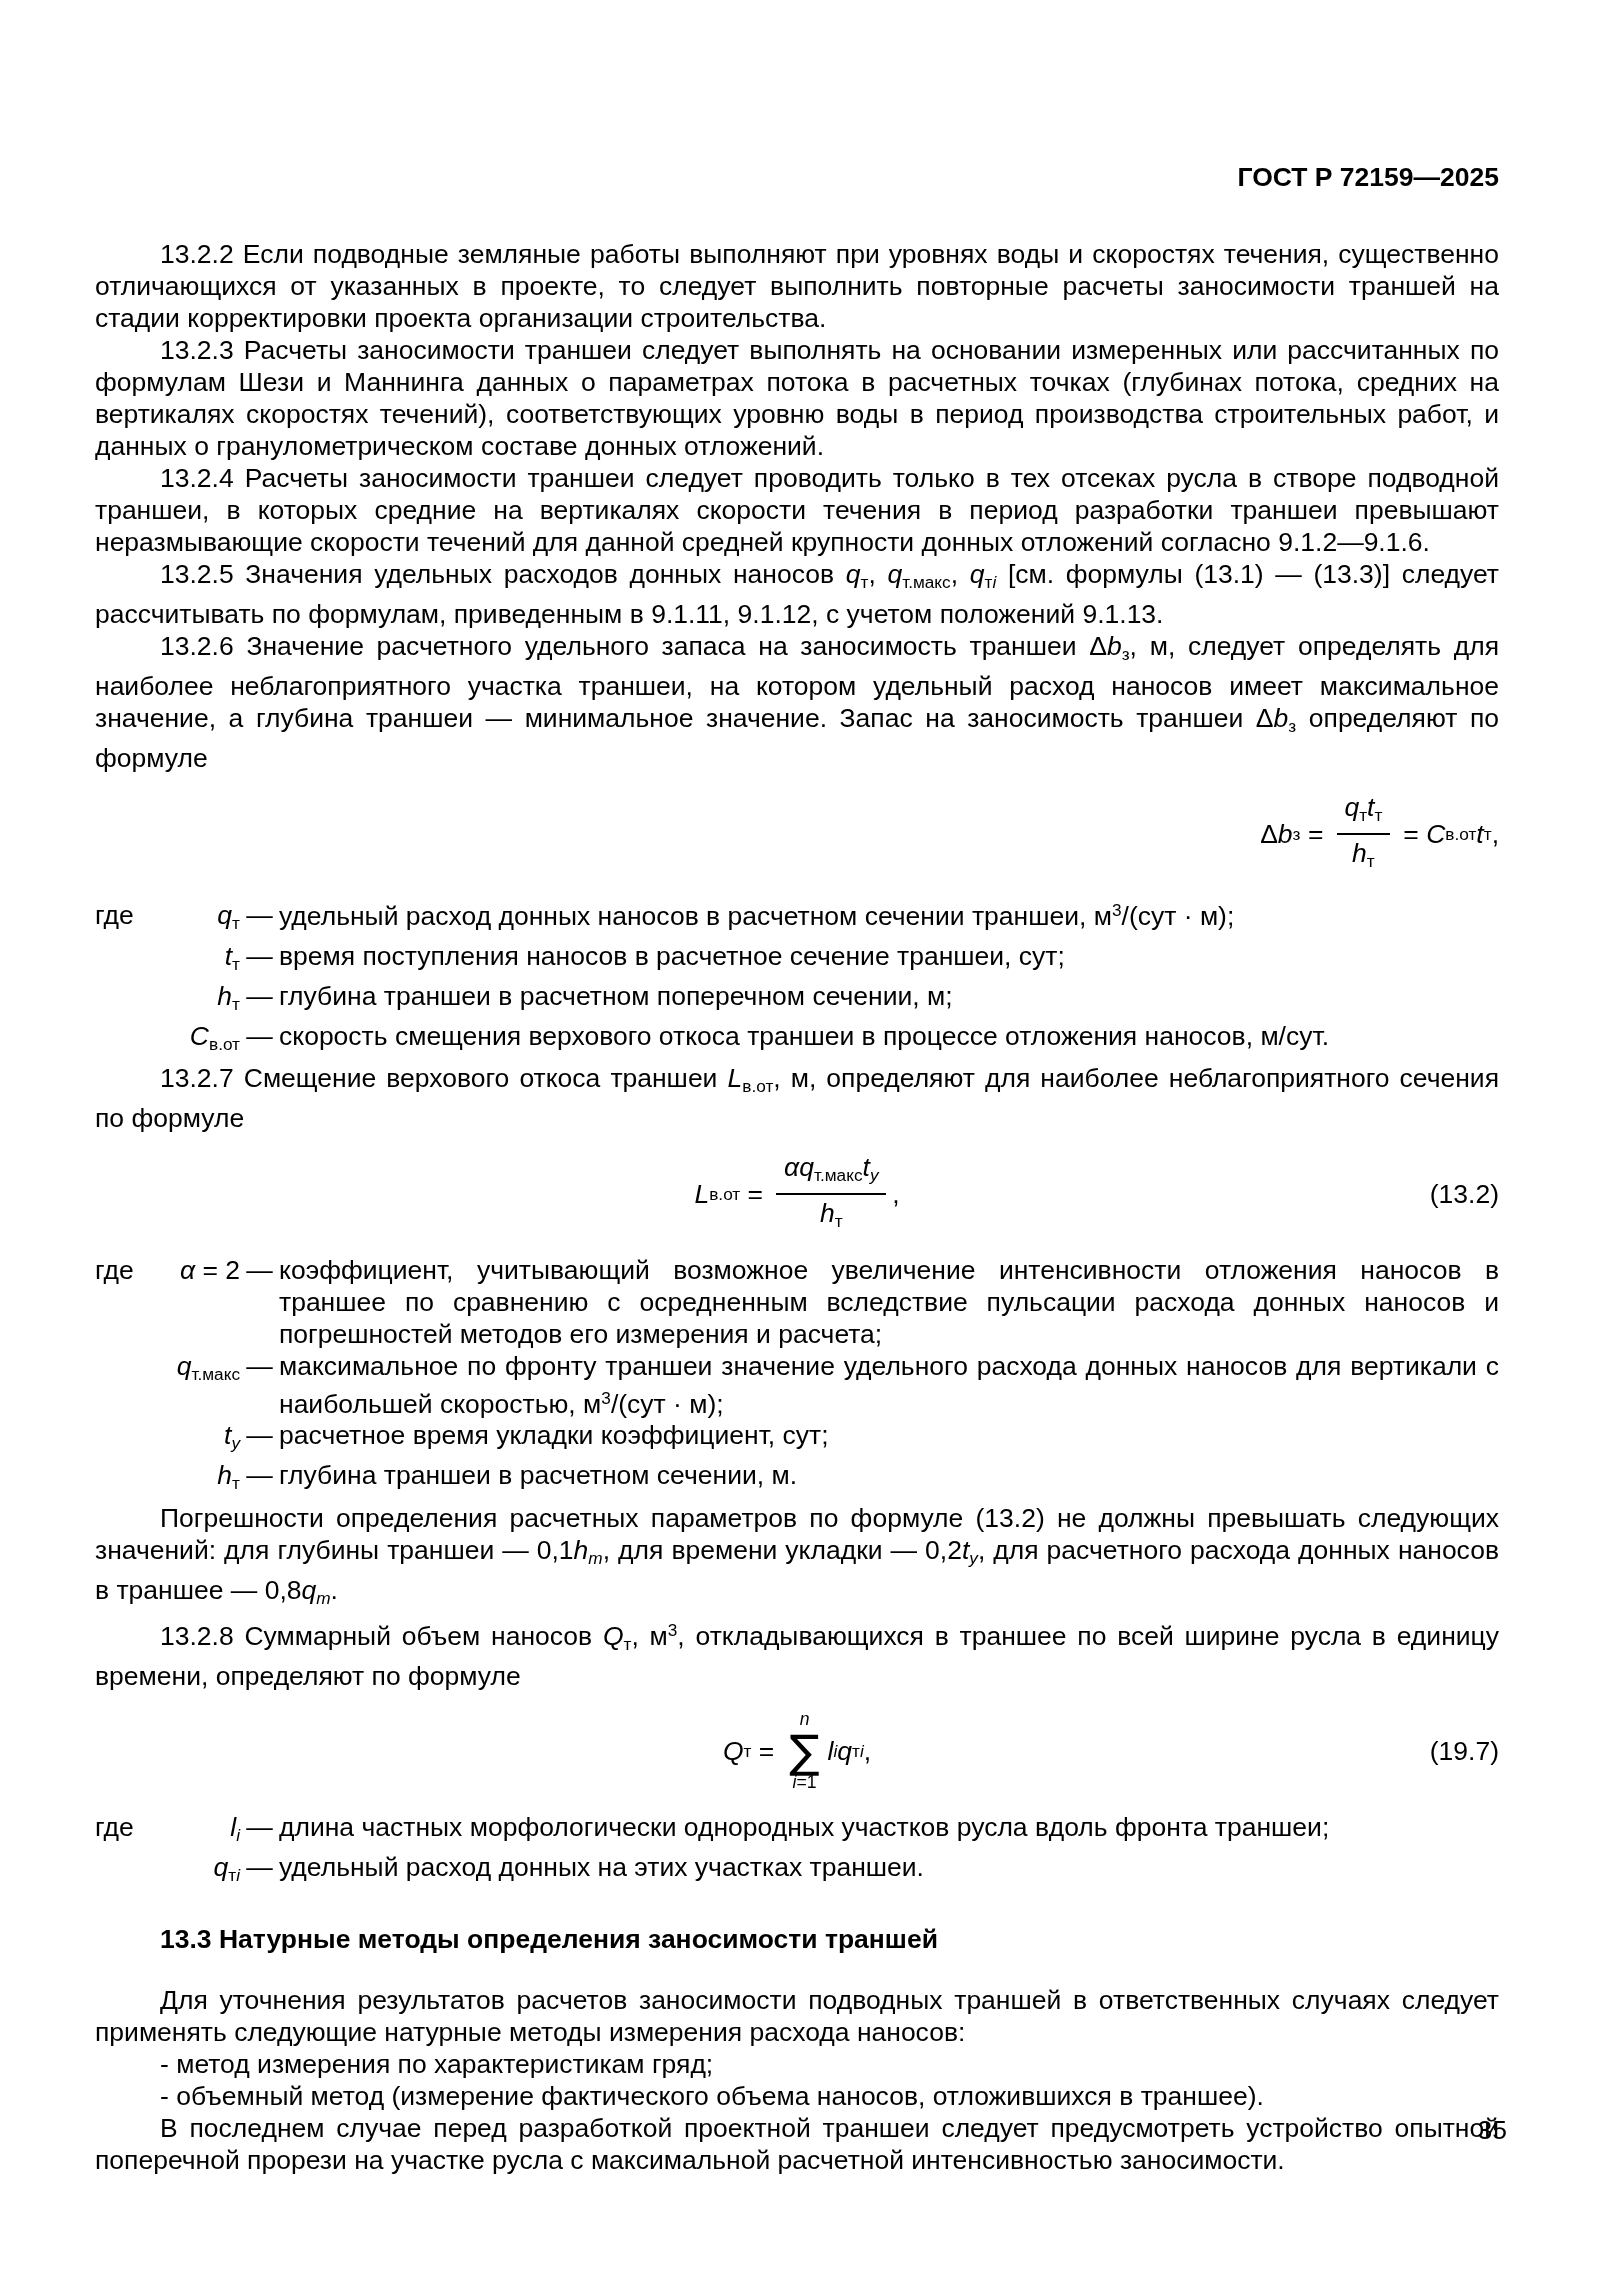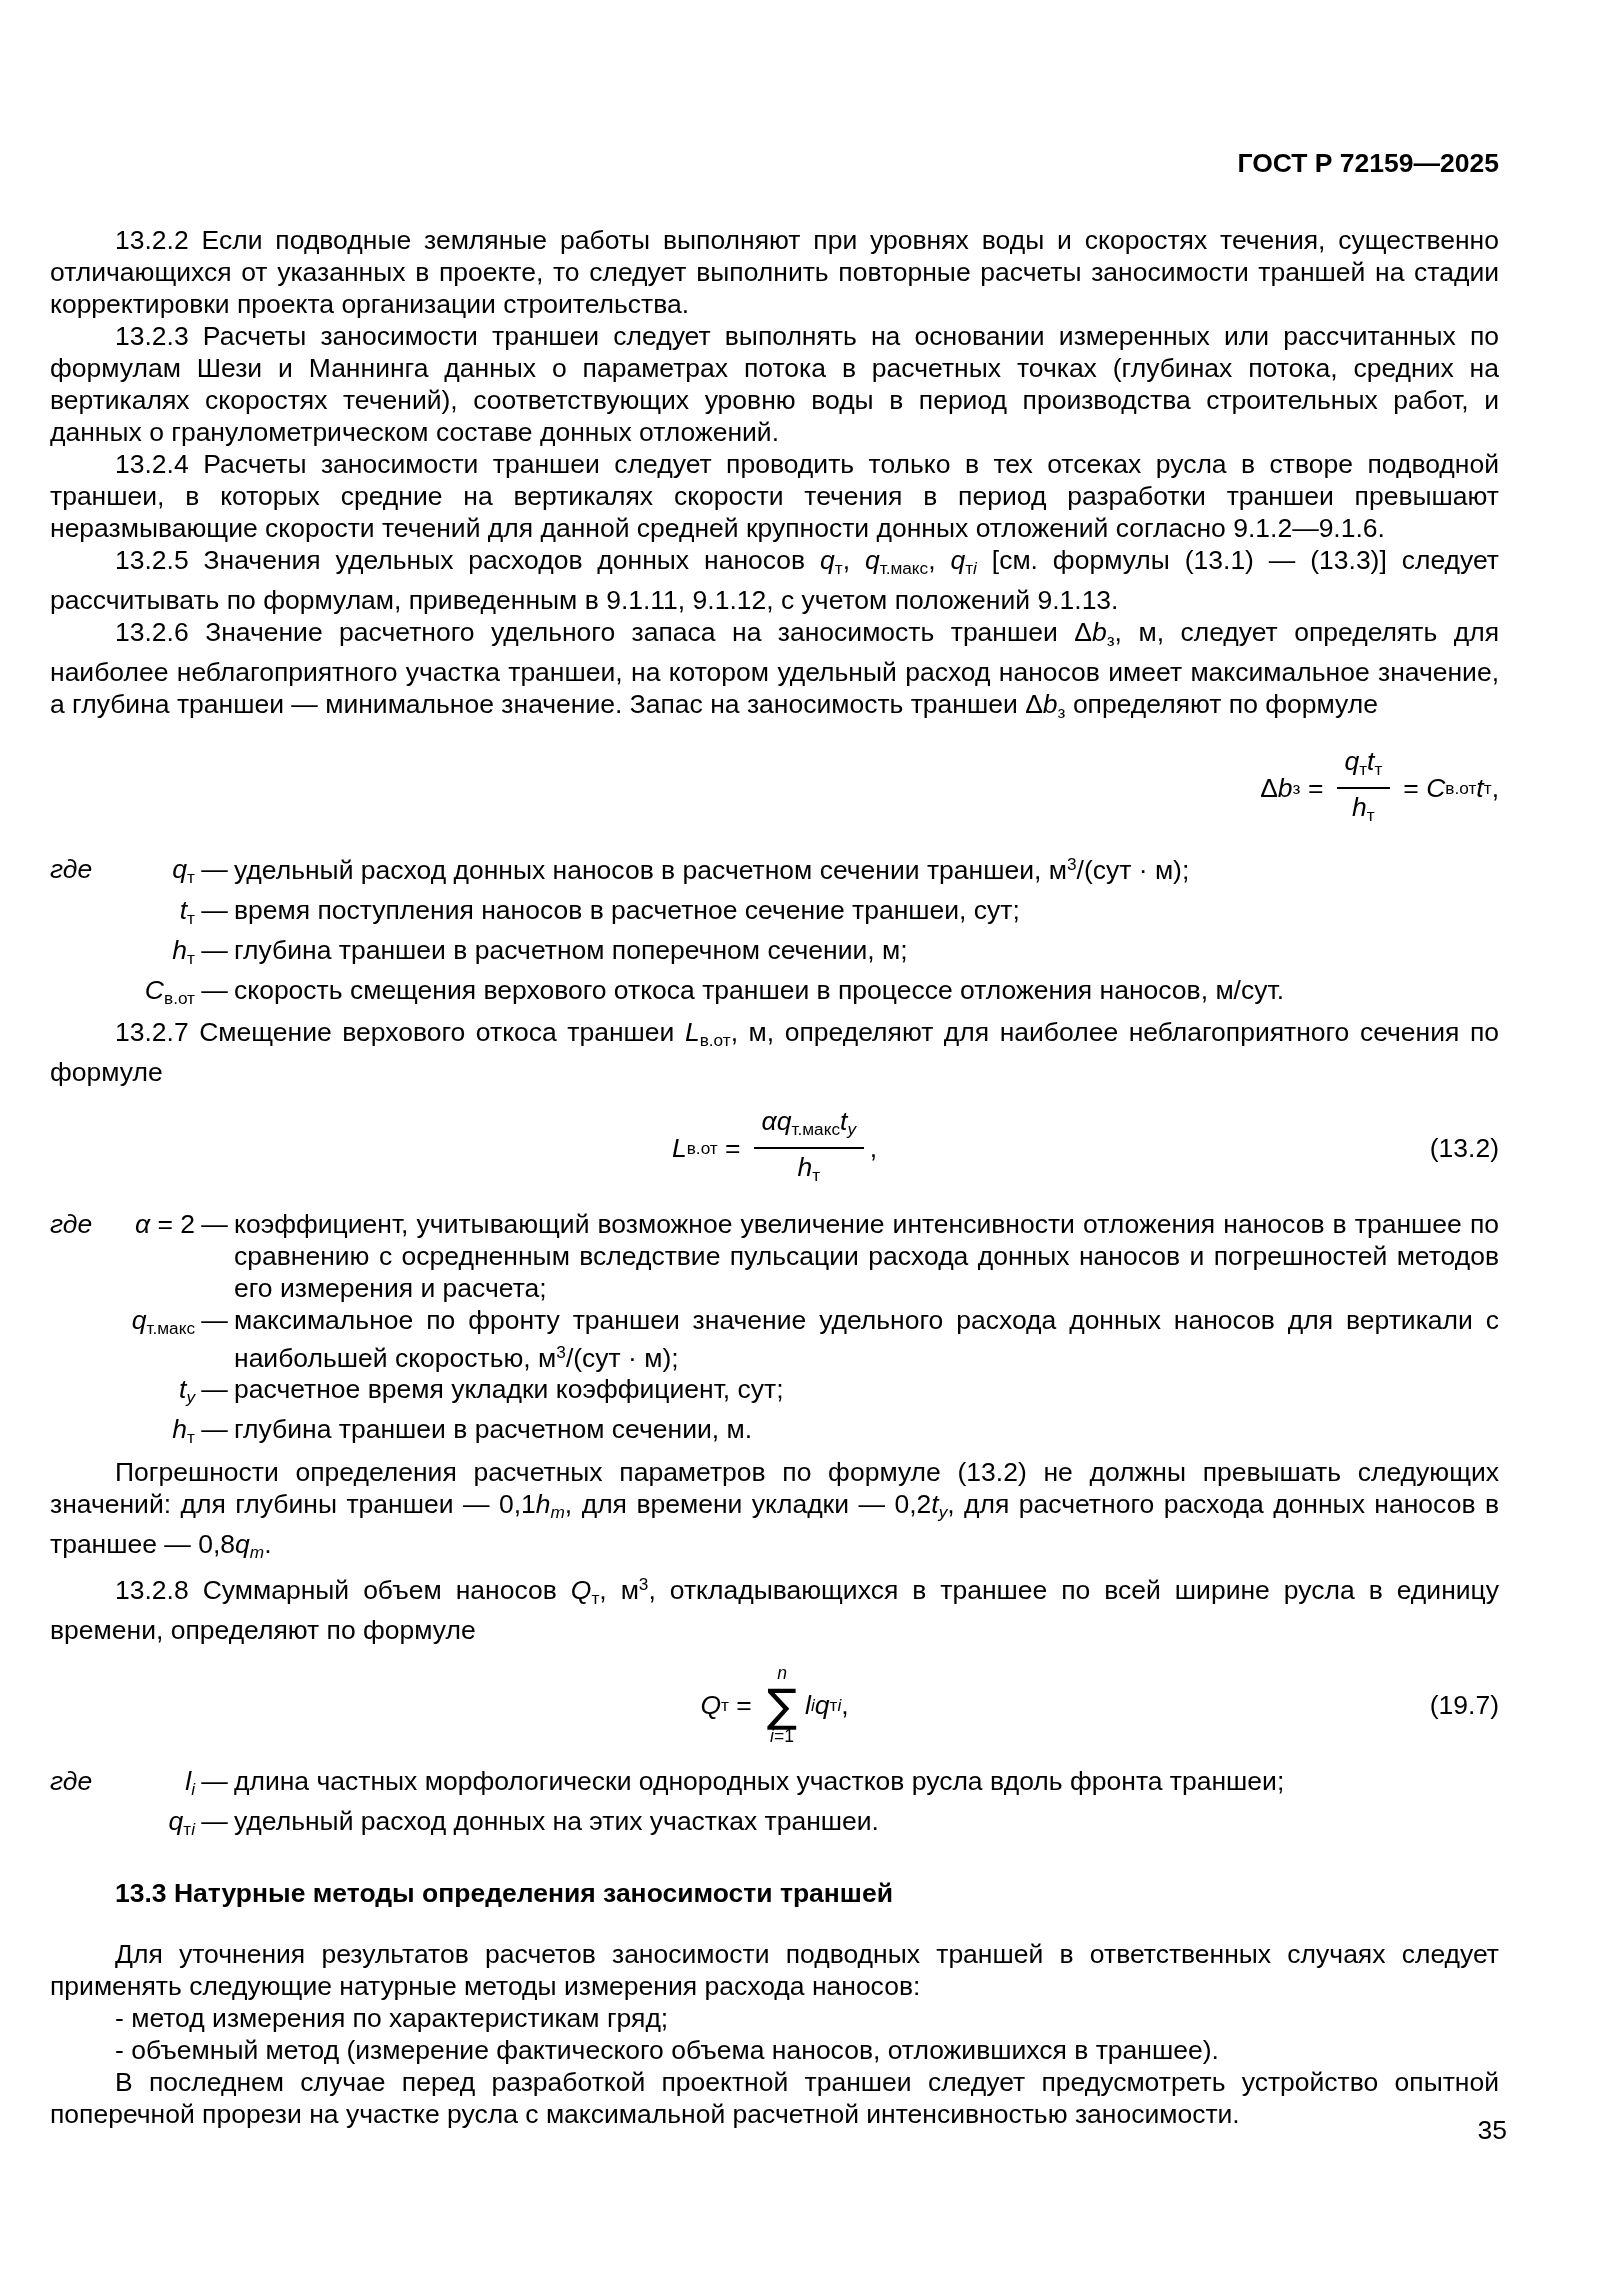--- a/index.html
+++ b/index.html
@@ -5,22 +5,23 @@
   html, body { margin: 0; padding: 0; }
   body {
     width: 1621px; height: 2293px;
     background: #ffffff; color: #000000;
     font-family: "Liberation Sans", sans-serif;
     font-size: 26.5px; line-height: 32px;
     position: relative; overflow: hidden;
   }
   .page {
     position: absolute; inset: 0;
-    padding: 147px 122px 0 50px;
+    padding: 147px 122px 0 95px;
     box-sizing: border-box;
+    margin-top: 14px;
   }
   .doc-header {
     text-align: right;
     font-weight: bold;
     margin-bottom: 45px;
   }
   .para {
     margin: 0;
     text-align: justify;
     text-indent: 65px;
@@ -51,21 +52,21 @@
     margin: 0 7.8px; line-height: 1;
   }
   .sum-lim { font-size: 17.6px; line-height: 19.6px; }
   .sum-sigma { font-size: 45px; line-height: 43px; font-family: "DejaVu Sans", sans-serif; }
   .deflist { margin: 2px 0; }
   .def-row {
     display: grid;
     grid-template-columns: 59px 86px 39px 1fr;
     align-items: baseline;
   }
-  .def-lead { white-space: nowrap; font-style: italic; }
+  .def-lead { white-space: nowrap; }
   .def-term { text-align: right; white-space: nowrap; }
   .def-dash { text-align: center; }
   .def-text { text-align: justify; }
   .r-i { font-style: italic; }
   .r-sub { font-size: 0.65em; vertical-align: -0.3em; }
   .r-isub { font-size: 0.65em; vertical-align: -0.3em; font-style: italic; }
   .r-sup { font-size: 0.65em; vertical-align: 0.5em; }
   .page-number {
     position: absolute;
     right: 114px; bottom: 147px;

